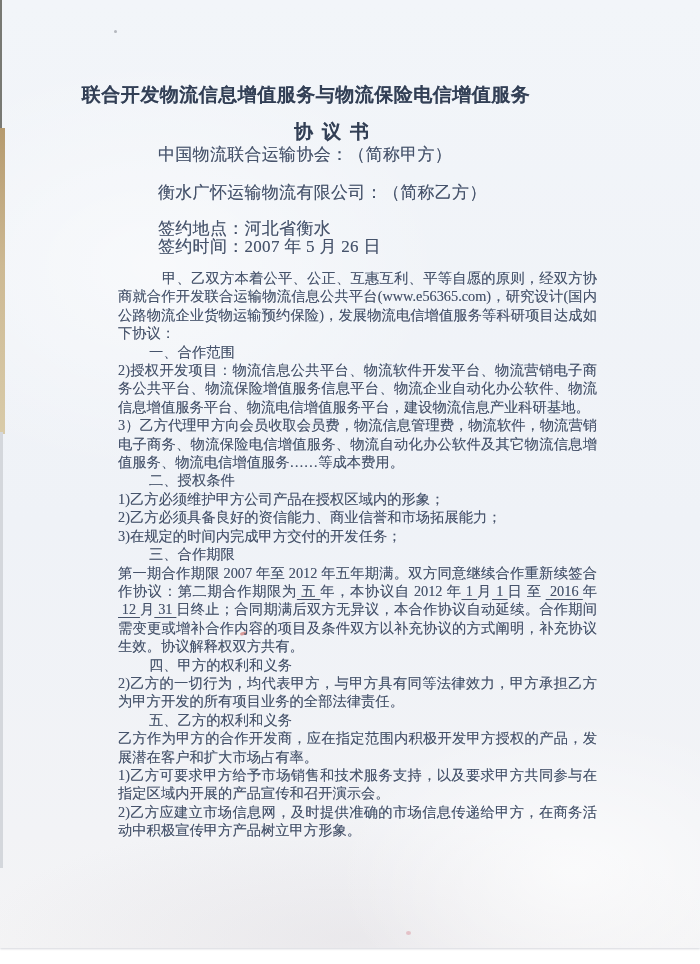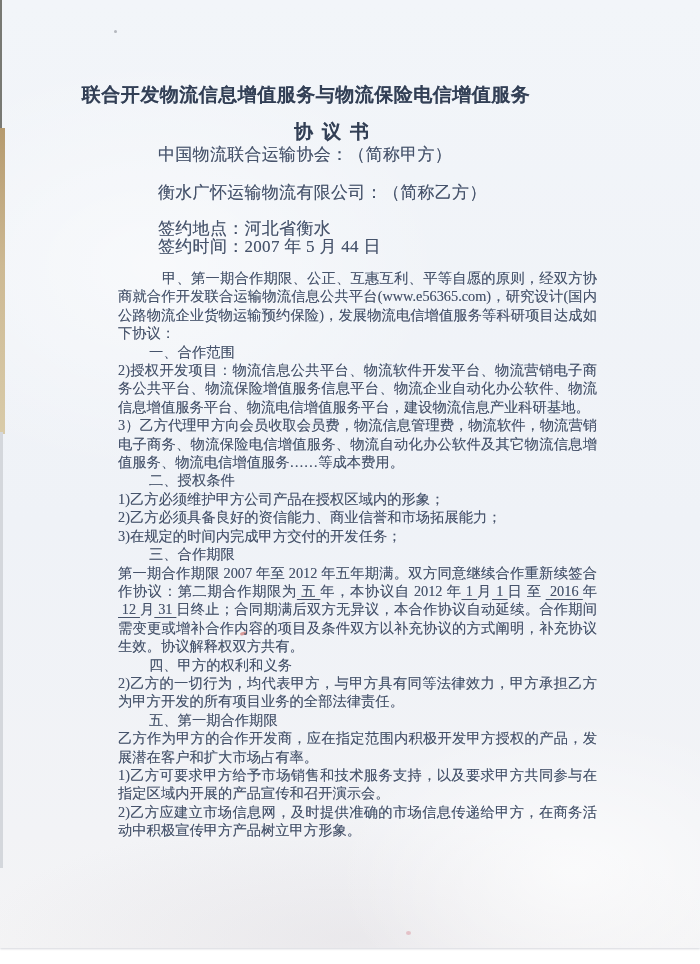--- a/index.html
+++ b/index.html
@@ -82,34 +82,34 @@
   <div class="speck-red-1"></div>
   <div class="speck-red-2"></div>
   <div class="speck-gray"></div>
 
   <div class="doc-title-1">联合开发物流信息增值服务与物流保险电信增值服务</div>
   <div class="doc-title-2">协议书</div>
 
   <div class="info-line info-party-a">中国物流联合运输协会：（简称甲方）</div>
   <div class="info-line info-place">签约地点：河北省衡水</div>
   <div class="info-line info-party-b">衡水广怀运输物流有限公司：（简称乙方）</div>
-  <div class="info-line info-date">签约时间：2007 年 5 月 44 日</div>
+  <div class="info-line info-date">签约时间：2007 年 5 月 26 日</div>
 
   <div class="doc-body">
-    <p class="para-intro">甲、第一期合作期限、公正、互惠互利、平等自愿的原则，经双方协商就合作开发联合运输物流信息公共平台(www.e56365.com)，研究设计(国内公路物流企业货物运输预约保险)，发展物流电信增值服务等科研项目达成如下协议：</p>
+    <p class="para-intro">甲、乙双方本着公平、公正、互惠互利、平等自愿的原则，经双方协商就合作开发联合运输物流信息公共平台(www.e56365.com)，研究设计(国内公路物流企业货物运输预约保险)，发展物流电信增值服务等科研项目达成如下协议：</p>
     <p class="para-heading">一、合作范围</p>
     <p class="para-item">2)授权开发项目：物流信息公共平台、物流软件开发平台、物流营销电子商务公共平台、物流保险增值服务信息平台、物流企业自动化办公软件、物流信息增值服务平台、物流电信增值服务平台，建设物流信息产业科研基地。</p>
     <p class="para-item">3）乙方代理甲方向会员收取会员费，物流信息管理费，物流软件，物流营销电子商务、物流保险电信增值服务、物流自动化办公软件及其它物流信息增值服务、物流电信增值服务……等成本费用。</p>
     <p class="para-heading">二、授权条件</p>
     <p class="para-item">1)乙方必须维护甲方公司产品在授权区域内的形象；</p>
     <p class="para-item">2)乙方必须具备良好的资信能力、商业信誉和市场拓展能力；</p>
     <p class="para-item">3)在规定的时间内完成甲方交付的开发任务；</p>
     <p class="para-heading">三、合作期限</p>
     <p class="para-item"><span>第一期合作期限 2007 年至 2012 年五年期满。双方同意继续合作重新续签合作协议：第二期合作期限为</span><span class="underlined"> 五 </span><span>年，本协议自 2012 年</span><span class="underlined"> 1 </span><span>月</span><span class="underlined"> 1 </span><span>日 至 </span><span class="underlined"> 2016 </span><span>年</span><span class="underlined"> 12 </span><span>月</span><span class="underlined"> 31 </span><span>日终止；合同期满后双方无异议，本合作协议自动延续。合作期间需变更或增补合作内容的项目及条件双方以补充协议的方式阐明，补充协议生效。协议解释权双方共有。</span></p>
     <p class="para-heading">四、甲方的权利和义务</p>
     <p class="para-item">2)乙方的一切行为，均代表甲方，与甲方具有同等法律效力，甲方承担乙方为甲方开发的所有项目业务的全部法律责任。</p>
-    <p class="para-heading">五、第一期合作期限</p>
+    <p class="para-heading">五、乙方的权利和义务</p>
     <p class="para-item">乙方作为甲方的合作开发商，应在指定范围内积极开发甲方授权的产品，发展潜在客户和扩大市场占有率。</p>
     <p class="para-item">1)乙方可要求甲方给予市场销售和技术服务支持，以及要求甲方共同参与在指定区域内开展的产品宣传和召开演示会。</p>
     <p class="para-item">2)乙方应建立市场信息网，及时提供准确的市场信息传递给甲方，在商务活动中积极宣传甲方产品树立甲方形象。</p>
   </div>
 
 </div>
 
 </body></html>

